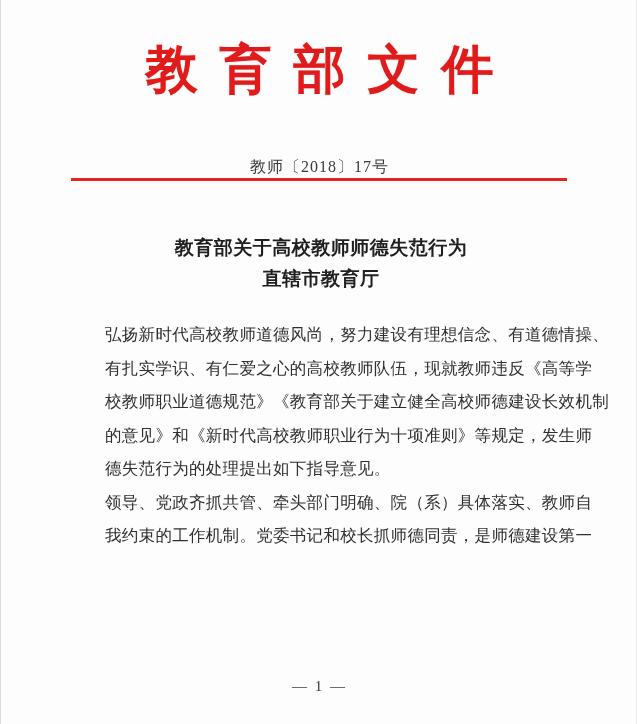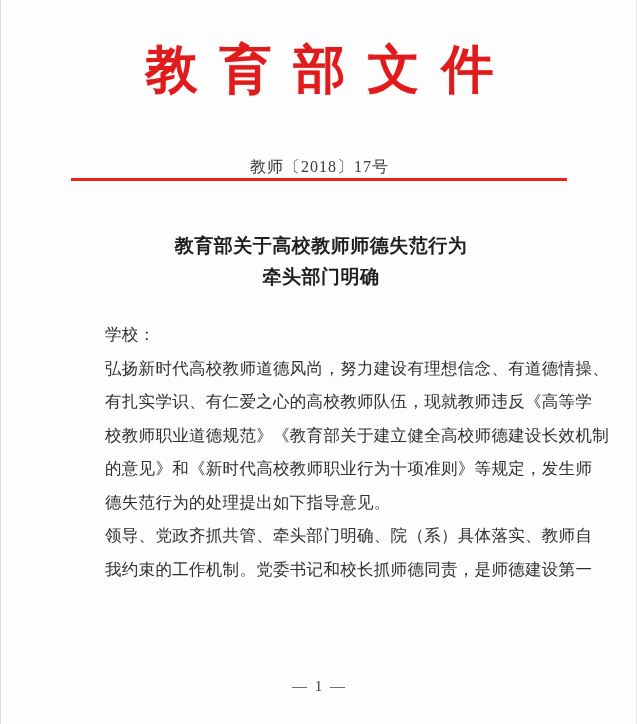--- a/index.html
+++ b/index.html
@@ -69,21 +69,21 @@
     background: #e8231c;
   }
 
   
   .doc-title {
     position: absolute;
     top: 232px;
     left: 104px;
     width: 432px;
     text-align: center;
-    font-family: Liberation Mono, monospace;
+    font-family: Liberation Serif, serif;
     font-weight: 700;
     font-size: 19px;
     line-height: 31px;
     color: #1f1f1f;
     letter-spacing: 0.5px;
   }
   .doc-title .tline { display: block; }
 
   
   .body-text {
@@ -125,27 +125,26 @@
   <div class="masthead">
     <span class="masthead-title">教育部文件</span>
   </div>
 
   <div class="doc-number">教师〔2018〕17号</div>
 
   <div class="red-rule"></div>
 
   <div class="doc-title">
     <span class="tline">教育部关于高校教师师德失范行为</span>
-    <span class="tline">牵头部门明确</span>
+    <span class="tline">直辖市教育厅</span>
   </div>
 
   <div class="body-text">
 
     <p class="para">
-      <span class="line">学校：</span>
     </p>
 
     <p class="para">
       <span class="line">弘扬新时代高校教师道德风尚，努力建设有理想信念、有道德情操、</span>
       <span class="line">有扎实学识、有仁爱之心的高校教师队伍，现就教师违反《高等学</span>
       <span class="line">校教师职业道德规范》《教育部关于建立健全高校师德建设长效机制</span>
       <span class="line">的意见》和《新时代高校教师职业行为十项准则》等规定，发生师</span>
       <span class="line">德失范行为的处理提出如下指导意见。</span>
     </p>
 

